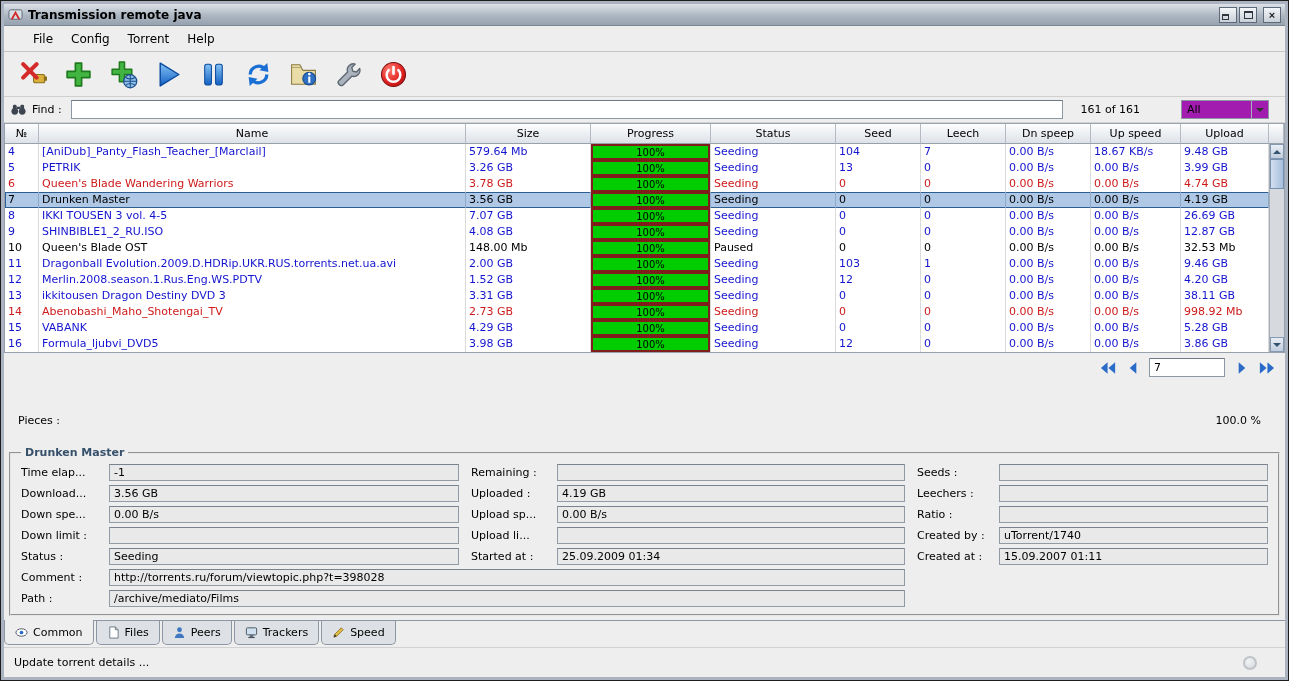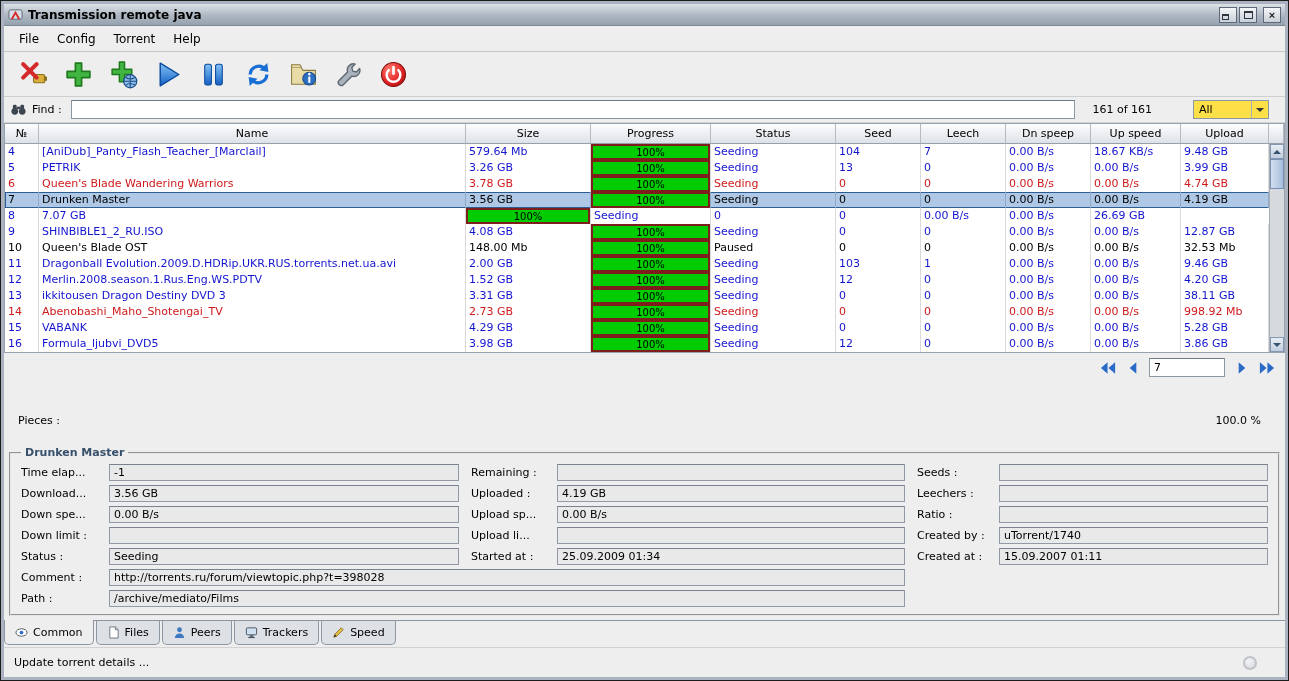--- a/index.html
+++ b/index.html
@@ -15,36 +15,36 @@
   .title{font-weight:bold;font-size:12px;margin-left:5px;}
   .winbtns{margin-left:auto;display:flex;gap:2px;align-items:center;}
   .wbtn{width:18px;height:16px;border:1px solid #5f6a78;background:linear-gradient(#f4f6f8,#c9d0d8);
         display:flex;align-items:center;justify-content:center;padding:0;font-weight:bold;font-size:11px;color:#222;}
   .wbtn.close{margin-left:4px;}
   .g-min{width:7px;height:6px;border:1px solid #2e3640;border-top-width:2px;margin-top:5px;margin-right:5px;}
   .g-max{width:9px;height:8px;border:1px solid #2e3640;border-top-width:2px;}
 
   
   .menubar{height:26px;flex:0 0 26px;display:flex;align-items:center;background:#eee;
-           border-bottom:1px solid #c6c6c6;padding-left:6px;}
+           border-bottom:1px solid #c6c6c6;padding-left:20px;}
   .menu-item{padding:4px 9px;font-size:12px;cursor:default;}
 
   
   .toolbar{height:45px;flex:0 0 45px;display:flex;align-items:center;gap:7px;padding-left:10px;
            background:#eee;border-bottom:1px solid #cfcfcf;}
   .tool-btn{width:38px;height:38px;background:transparent;border:none;display:flex;align-items:center;justify-content:center;padding:0;}
   .tool-btn .icon svg{width:29px;height:29px;display:block;}
 
   
   .findbar{height:26px;flex:0 0 26px;display:flex;align-items:center;padding:0 16px 0 6px;gap:5px;border-bottom:1px solid #d4d4d4;}
   .findbar .icon svg{width:17px;height:13px;display:block;}
   .find-input{flex:1;height:19px;border:1px solid #8c97a4;border-top-color:#6f7a87;background:#fff;
               font:11px "DejaVu Sans","Liberation Sans",sans-serif;padding:1px 4px;margin-left:4px;}
   .count{white-space:nowrap;margin:0 36px 0 12px;}
-  .combo{width:76px;height:19px;border:1px solid #8c97a4;background:#fde047;display:flex;align-items:center;cursor:default;}
+  .combo{width:88px;height:19px;border:1px solid #8c97a4;background:#a21caf;display:flex;align-items:center;cursor:default;}
   .combo .val{flex:1;padding-left:5px;}
   .combo .arr{width:17px;height:100%;display:flex;align-items:center;justify-content:center;border-left:1px solid #a8b0ba;}
   .combo .arr i{width:0;height:0;border:4px solid transparent;border-top-color:#333;margin-top:4px;}
 
   
   .table-wrap{height:230px;flex:0 0 230px;border:1px solid #98a2ae;background:#fff;display:flex;flex-direction:column;}
   .grid{display:grid;}
   .thead{grid-template-columns:34px 427px 125px 120px 125px 85px 85px 85px 90px 88px 15px;height:20px;flex:0 0 20px;}
   .hcell{border-right:1px solid #b4bac1;border-bottom:1px solid #97a1ac;background:linear-gradient(#fcfdfe,#dde2e8);
          display:flex;align-items:center;justify-content:center;font-size:11px;overflow:hidden;white-space:nowrap;}
@@ -326,20 +326,21 @@
               </div>
               <div class="tcell">Seeding</div>
               <div class="tcell">0</div>
               <div class="tcell">0</div>
               <div class="tcell">0.00 B/s</div>
               <div class="tcell">0.00 B/s</div>
               <div class="tcell">4.19 GB</div>
             </div>
             <div class="trow tone-blue">
               <div class="tcell">8</div>
+              <div class="tcell">IKKI TOUSEN 3 vol. 4-5</div>
               <div class="tcell">7.07 GB</div>
               <div class="tcell c-progress">
                 <div class="pbar">100%</div>
               </div>
               <div class="tcell">Seeding</div>
               <div class="tcell">0</div>
               <div class="tcell">0</div>
               <div class="tcell">0.00 B/s</div>
               <div class="tcell">0.00 B/s</div>
               <div class="tcell">26.69 GB</div>

